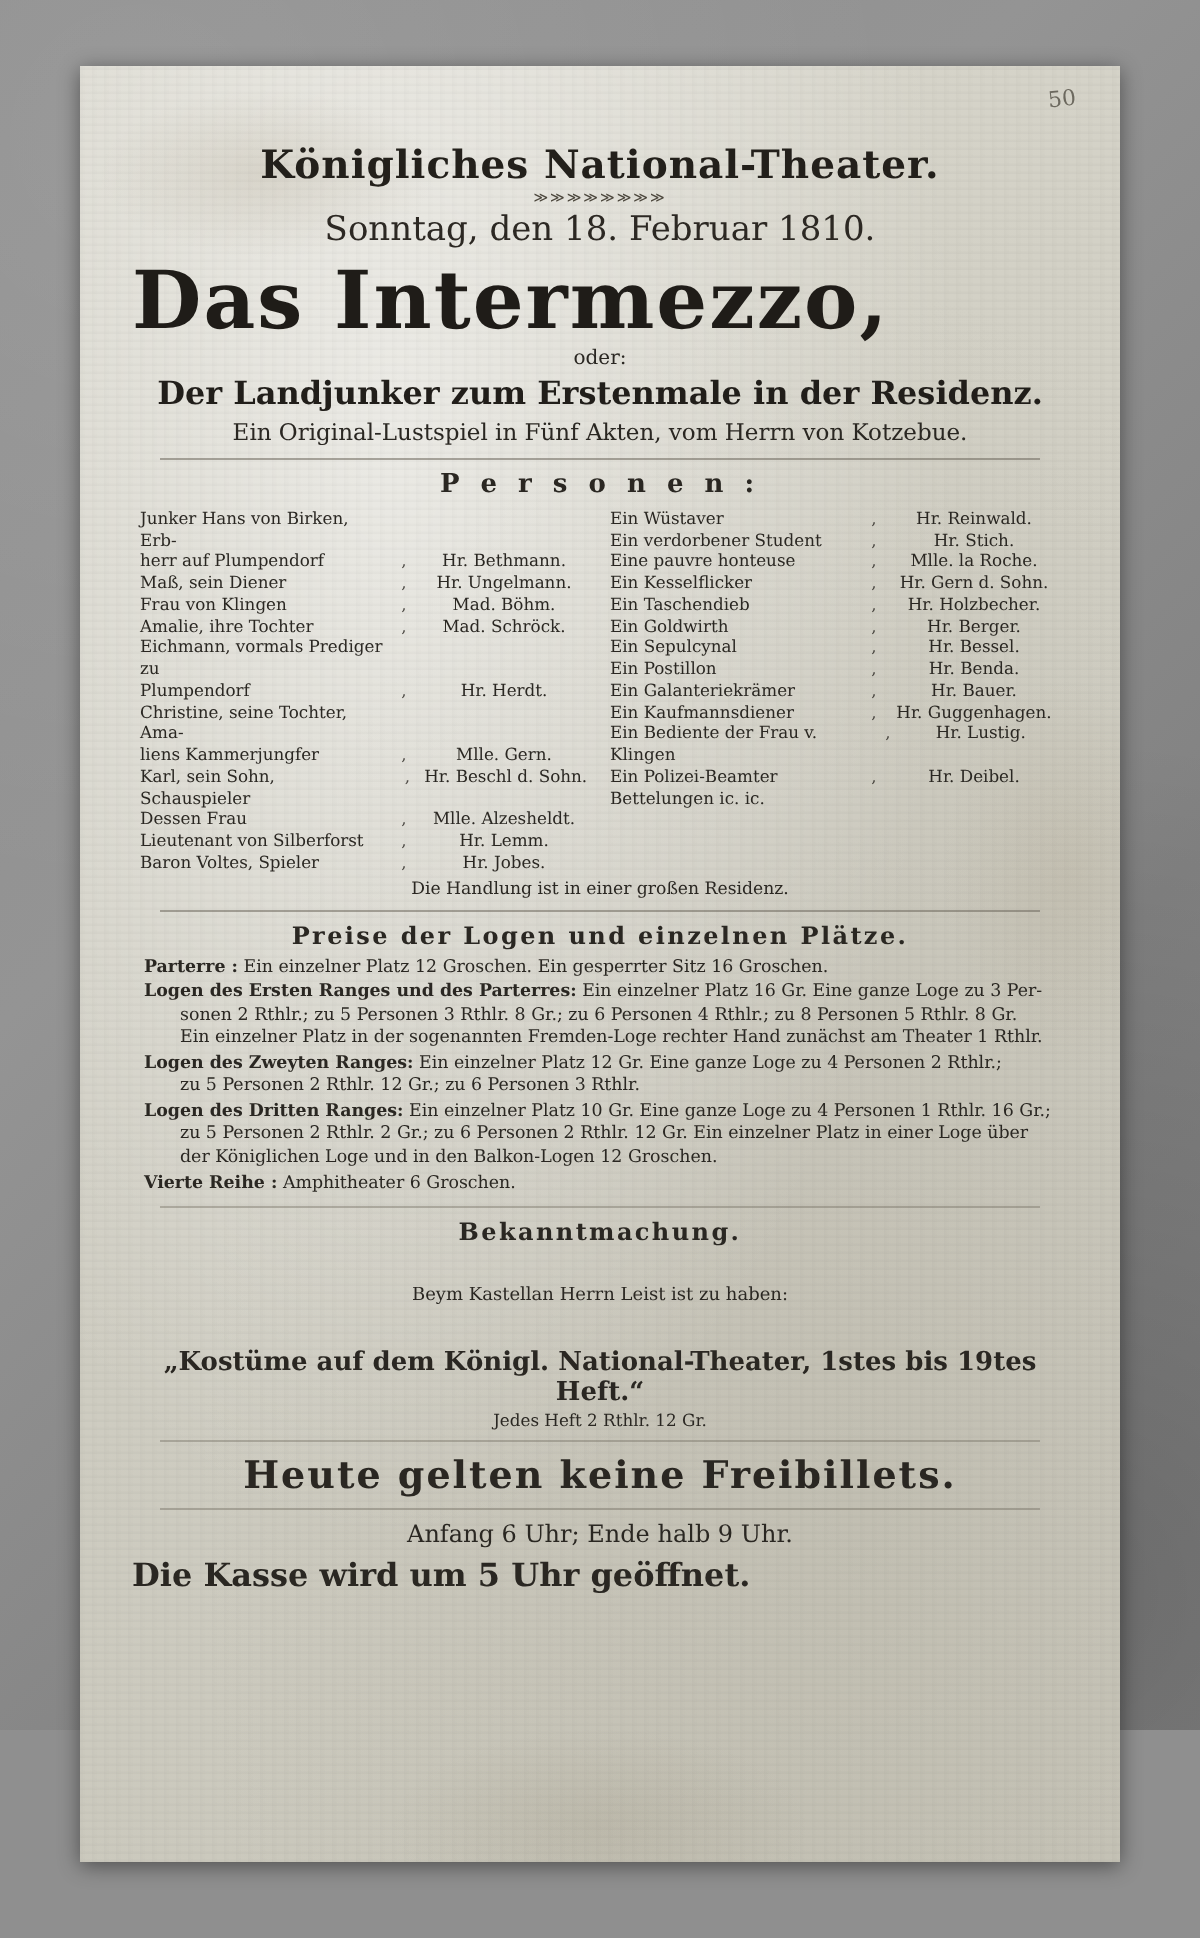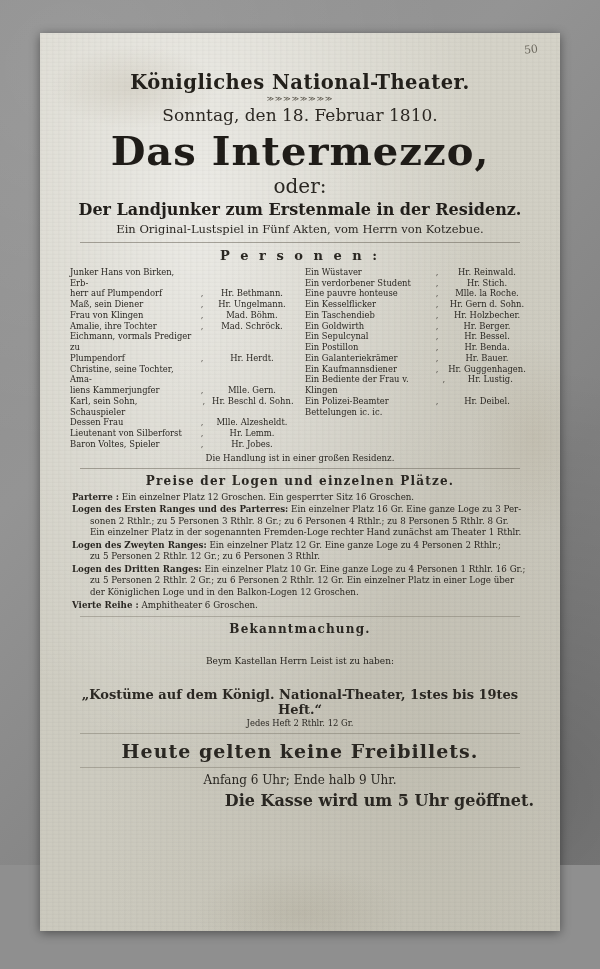--- a/index.html
+++ b/index.html
@@ -54,24 +54,24 @@
     text-align:center;font-size:19.5px;font-weight:bold;letter-spacing:.5px;
     margin-top:24px;color:#23201b;
   }
   .orn{
     text-align:center;font-size:7px;letter-spacing:1px;color:#4b463c;margin:1px 0 2px 0;
   }
   .date-line{
     text-align:center;font-size:17px;margin:1px 0 6px 0;color:#2c2823;
   }
   .play-title{
-    text-align:center;font-size:40px;font-weight:bold;line-height:1.02;
+    text-align:left;font-size:40px;font-weight:bold;line-height:1.02;
     margin:2px 0 2px 0;color:#1f1c18;letter-spacing:1px;
   }
-  .oder{text-align:center;font-size:20px;margin:2px 0 0 0;}
+  .oder{text-align:center;font-size:10px;margin:2px 0 0 0;}
   .subtitle{
     text-align:center;font-size:16px;font-weight:bold;margin:2px 0 2px 0;color:#211e1a;
   }
   .genre{text-align:center;font-size:11.5px;margin:3px 0 6px 0;}
 
   .rule{height:1px;background:#6d685c;opacity:.55;margin:5px 14px;}
   .rule.thin{opacity:.40;}
 
   .section-head{
     text-align:center;font-size:13px;letter-spacing:3px;margin:4px 0 4px 0;font-weight:bold;
@@ -92,21 +92,21 @@
   .indent{display:block;text-indent:18px;}
 
   .notice{text-align:center;font-size:9px;margin:20px 0 2px 0;}
   .notice-quote{text-align:center;font-size:13px;font-weight:bold;margin:21px 0 1px 0;}
   .notice-sub{text-align:center;font-size:8.4px;margin-bottom:2px;}
 
   .freibillets{
     text-align:center;font-size:19px;font-weight:bold;letter-spacing:1px;margin:6px 0 4px 0;
   }
   .times{text-align:center;font-size:12px;margin:4px 0 2px 0;}
-  .kasse{text-align:right;font-size:16px;font-weight:bold;margin:4px 0 10px 0;}
+  .kasse{text-align:left;font-size:16px;font-weight:bold;margin:4px 0 10px 0;}
 </style>
 </head>
 <body>
 
 <div class="stage">
   <div class="backdrop"></div>
 
   <div class="sheet">
     <div class="archive-num">50</div>
 

